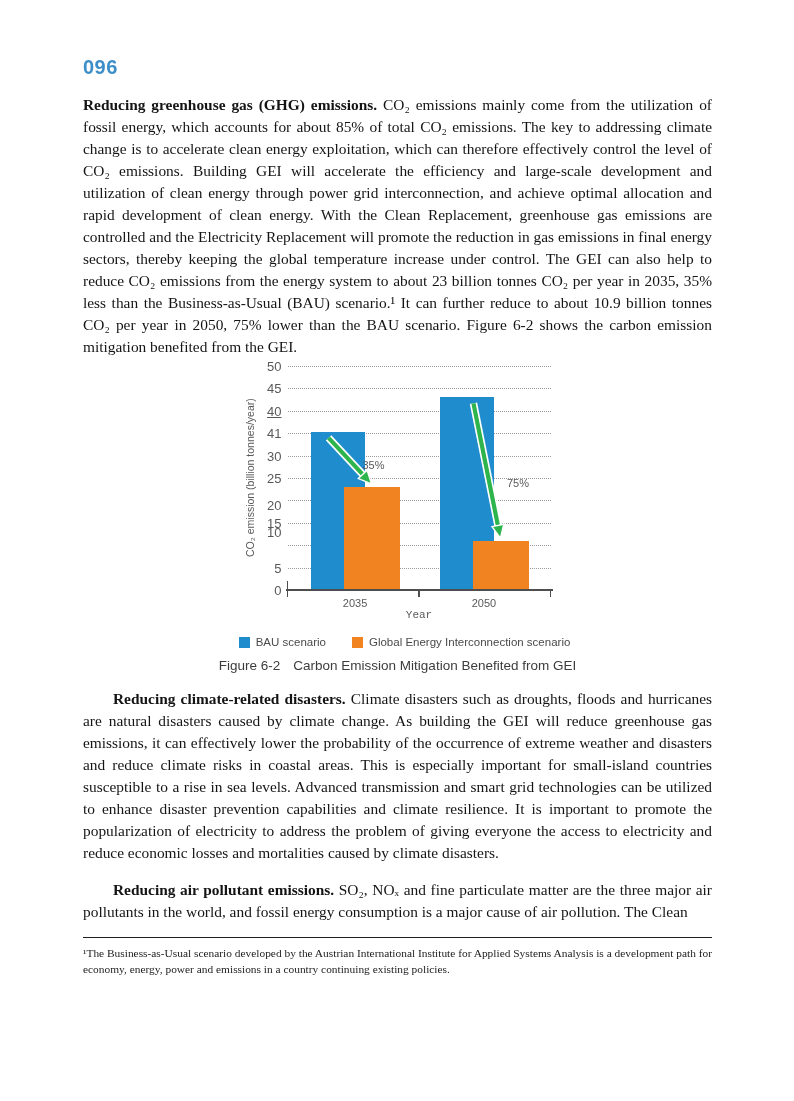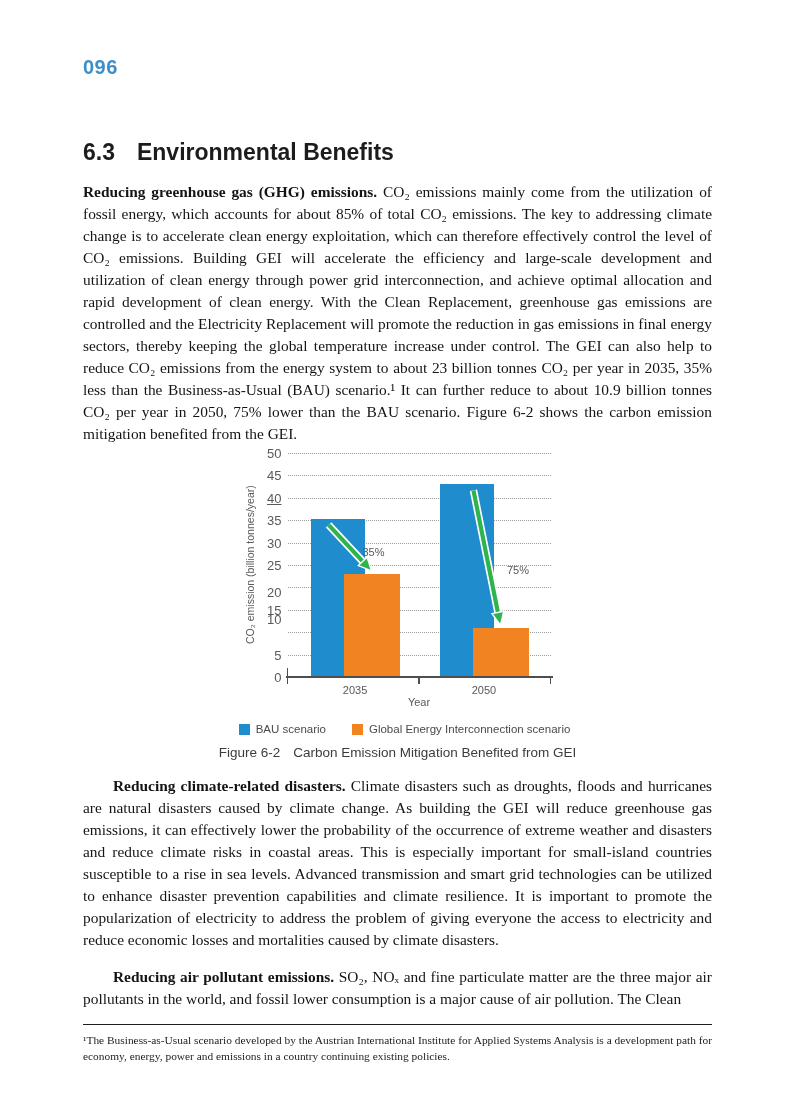--- a/index.html
+++ b/index.html
@@ -47,21 +47,21 @@
     font-size:10.5px;color:#595959;white-space:nowrap;
   }
   .plot{position:absolute;left:46px;top:4px;width:263px;height:224px;}
   .grid{position:absolute;left:0;right:0;border-top:1.6px dotted #9b9b9b;z-index:0;}
   .ytick{position:absolute;left:-31px;width:25px;text-align:right;font-size:13px;color:#595959;}
   .bar{position:absolute;bottom:0;}
   .xaxis{position:absolute;left:-2px;right:-2px;bottom:-1px;height:2.5px;background:#4e4e4e;z-index:4;}
   .xtickmark{position:absolute;bottom:-7px;width:1.5px;height:6px;background:#4e4e4e;}
   .ycorner{position:absolute;left:-1px;bottom:0;width:1.5px;height:9px;background:#4e4e4e;z-index:4;}
   .xtick{position:absolute;text-align:center;font-size:11px;color:#595959;}
-  .xlab{position:absolute;text-align:center;font-size:11px;color:#595959;}
+  .xlab{position:absolute;text-align:center;font-size:11px;color:#595959;font-family:Liberation Mono, monospace;}
   .pct{position:absolute;font-size:11px;color:#595959;z-index:5;}
   .arrow-svg{position:absolute;left:0;top:0;width:263px;height:224px;overflow:visible;z-index:3;}
   .legend-row{
     display:flex;justify-content:center;gap:26px;
     margin:12px 0 0 14px;
     font-family:"Liberation Sans","DejaVu Sans",sans-serif;
     font-size:11.5px;color:#4a4a4a;
   }
   .leg-item{display:flex;align-items:center;}
   .swatch{width:11px;height:11px;margin-right:6px;}
@@ -79,21 +79,20 @@
     text-align:justify;color:#1c1c1c;
   }
 </style>
 </head>
 <body>
 
 <div class="page">
 
   <div class="page-number">096</div>
 
-  <h1 class="section-heading"><span class="sec-num">6.3</span><span>Environmental Benefits</span></h1>
 
   <p class="body-para"><b>Reducing greenhouse gas (GHG) emissions.</b><span> CO₂ emissions mainly come from the utilization of fossil energy, which accounts for about 85% of total CO₂ emissions. The key to addressing climate change is to accelerate clean energy exploitation, which can therefore effectively control the level of CO₂ emissions. Building GEI will accelerate the efficiency and large-scale development and utilization of clean energy through power grid interconnection, and achieve optimal allocation and rapid development of clean energy. With the Clean Replacement, greenhouse gas emissions are controlled and the Electricity Replacement will promote the reduction in gas emissions in final energy sectors, thereby keeping the global temperature increase under control. The GEI can also help to reduce CO₂ emissions from the energy system to about 23 billion tonnes CO₂ per year in 2035, 35% less than the Business-as-Usual (BAU) scenario.¹ It can further reduce to about 10.9 billion tonnes CO₂ per year in 2050, 75% lower than the BAU scenario. Figure 6-2 shows the carbon emission mitigation benefited from the GEI.</span></p>
 
   <div class="figure-block">
     <div class="chart-box">
       <div class="ylab" id="ylab">CO₂ emission (billion tonnes/year)</div>
       <div class="plot" id="plot">
           <div class="ytick" style="top: 217px;">0</div>
           <div class="grid" style="top: 201.6px;"></div>
           <div class="ytick" style="top: 194.6px;">5</div>
@@ -101,21 +100,21 @@
           <div class="ytick" style="top: 159px;">10</div>
           <div class="grid" style="top: 156.8px;"></div>
           <div class="ytick" style="top: 149.8px;">15</div>
           <div class="grid" style="top: 134.4px;"></div>
           <div class="ytick" style="top: 132px;">20</div>
           <div class="grid" style="top: 112px;"></div>
           <div class="ytick" style="top: 105px;">25</div>
           <div class="grid" style="top: 89.6px;"></div>
           <div class="ytick" style="top: 82.6px;">30</div>
           <div class="grid" style="top: 67.2px;"></div>
-          <div class="ytick" style="top: 60.2px;">35</div>
+          <div class="ytick" style="top: 60.2px;">41</div>
           <div class="grid" style="top: 44.8px;"></div>
           <div class="ytick" style="top: 37.8px; text-decoration: underline;">40</div>
           <div class="grid" style="top: 22.4px;"></div>
           <div class="ytick" style="top: 15.4px;">45</div>
           <div class="grid" style="top: -2.84217e-14px;"></div>
           <div class="ytick" style="top: -7px;">50</div>
           <div class="bar" style="left: 23.591px; width: 54px; height: 158.144px; background: rgb(30, 140, 205); z-index: 1;"></div>
           <div class="bar" style="left: 56.591px; width: 56px; height: 103.04px; background: rgb(242, 131, 33); z-index: 2;"></div>
           <div class="xtick" style="left: 37.591px; top: 231px; width: 60px;">2035</div>
           <div class="bar" style="left: 152.461px; width: 54px; height: 192.64px; background: rgb(30, 140, 205); z-index: 1;"></div>
@@ -147,18 +146,18 @@
         <div class="leg-item">
           <div class="swatch" style="background: rgb(242, 131, 33);"></div>
           <div class="leg-text">Global Energy Interconnection scenario</div>
         </div>
       </div>
     <div class="figure-caption"><span class="cap-label">Figure 6-2</span><span>Carbon Emission Mitigation Benefited from GEI</span></div>
   </div>
 
   <p class="body-para indent"><b>Reducing climate-related disasters.</b><span> Climate disasters such as droughts, floods and hurricanes are natural disasters caused by climate change. As building the GEI will reduce greenhouse gas emissions, it can effectively lower the probability of the occurrence of extreme weather and disasters and reduce climate risks in coastal areas. This is especially important for small-island countries susceptible to a rise in sea levels. Advanced transmission and smart grid technologies can be utilized to enhance disaster prevention capabilities and climate resilience. It is important to promote the popularization of electricity to address the problem of giving everyone the access to electricity and reduce economic losses and mortalities caused by climate disasters.</span></p>
 
-  <p class="body-para indent"><b>Reducing air pollutant emissions.</b><span> SO₂, NOₓ and fine particulate matter are the three major air pollutants in the world, and fossil lower consumption is a major cause of air pollution. The Clean</span></p>
+  <p class="body-para indent"><b>Reducing air pollutant emissions.</b><span> SO₂, NOₓ and fine particulate matter are the three major air pollutants in the world, and fossil energy consumption is a major cause of air pollution. The Clean</span></p>
 
   <div class="fn-rule"></div>
   <div class="footnote"><span>¹</span><span>The Business-as-Usual scenario developed by the Austrian International Institute for Applied Systems Analysis is a development path for economy, energy, power and emissions in a country continuing existing policies.</span></div>
 
 </div>
 
 </body></html>

